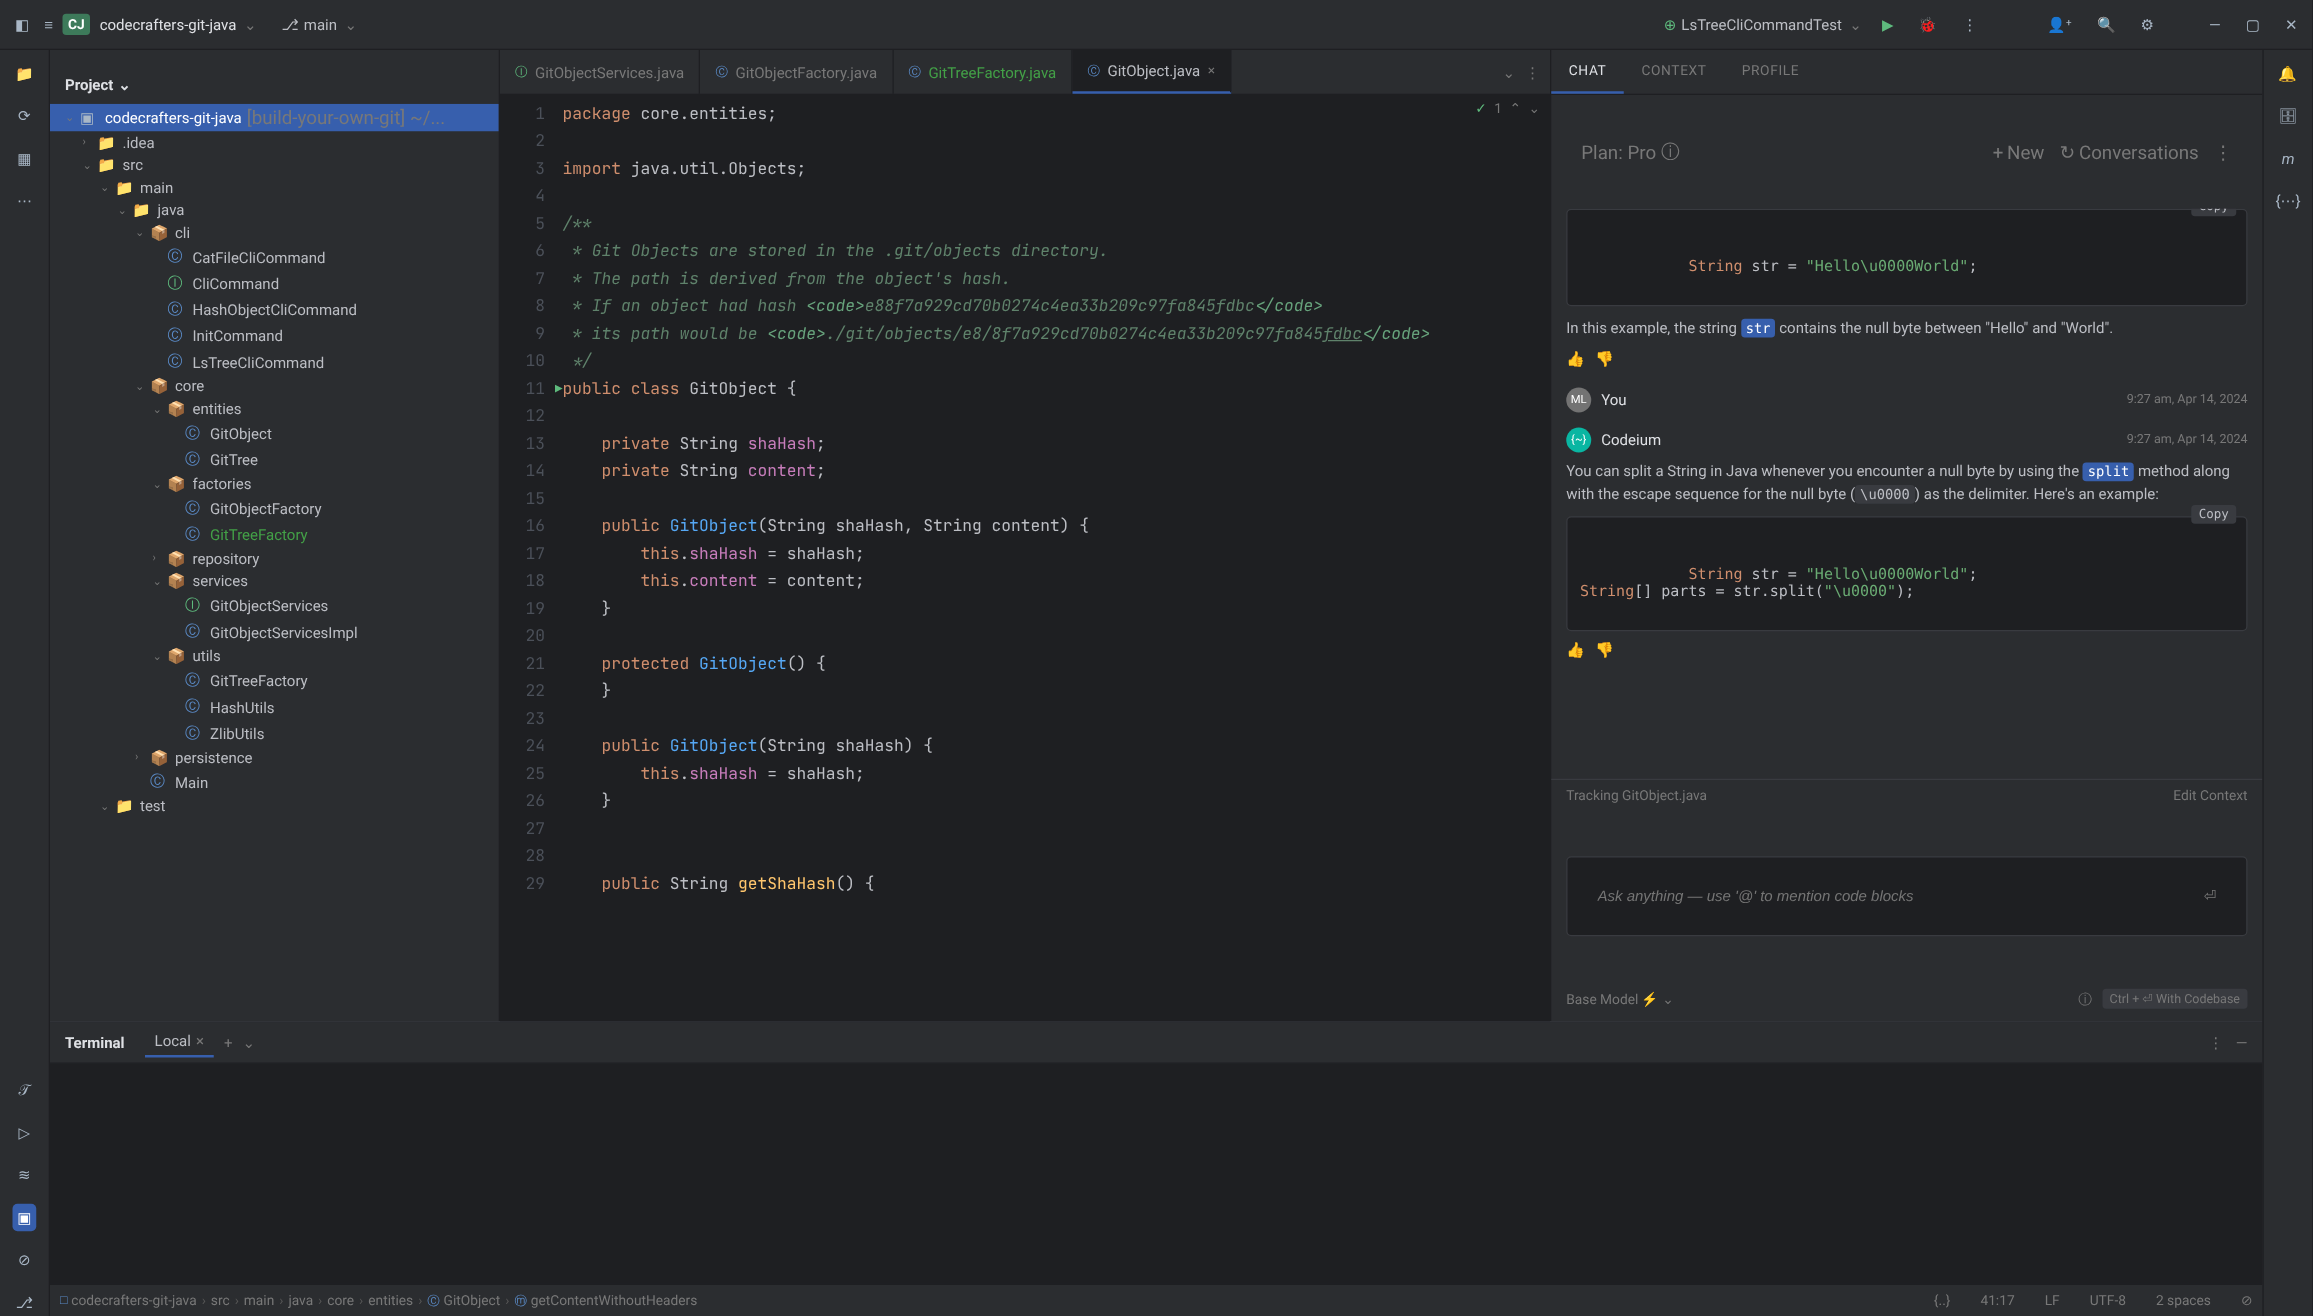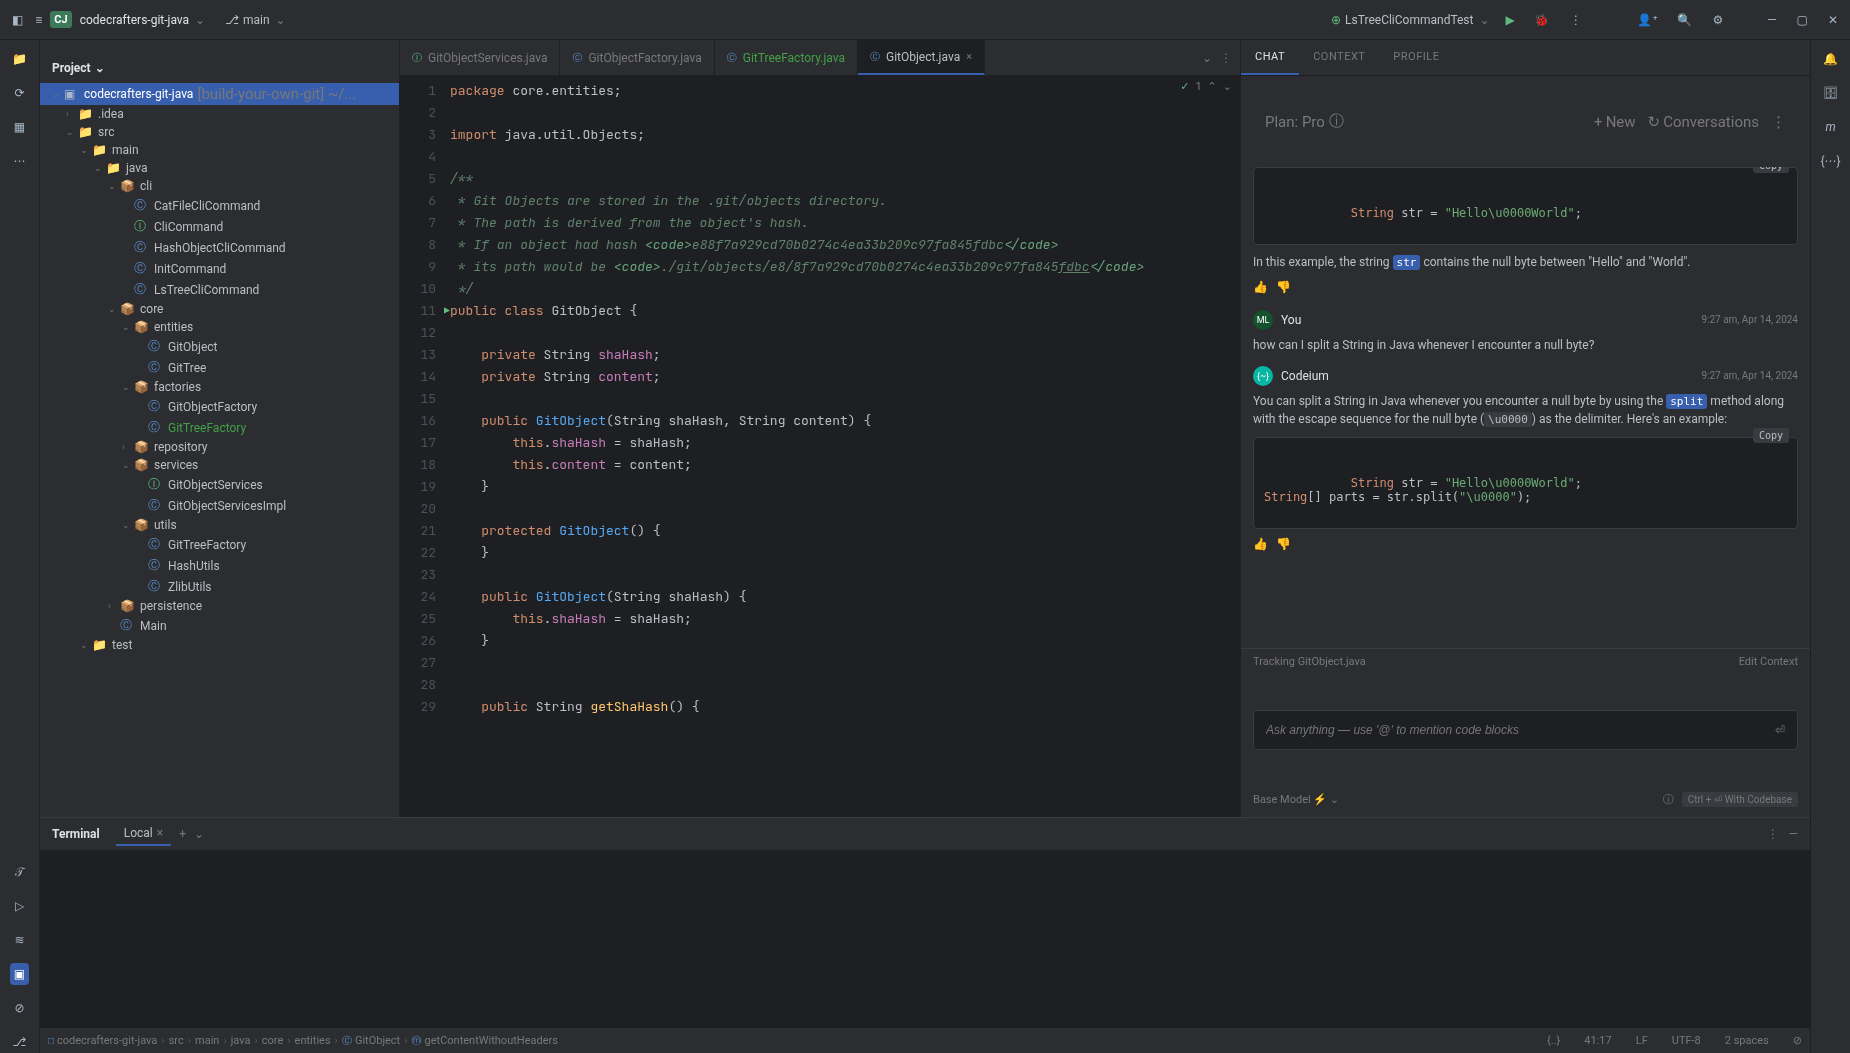--- a/index.html
+++ b/index.html
@@ -198,38 +198,38 @@
   font-size: 10px;
   border-radius: 3px;
   cursor: pointer;
 }
 .chat-text { font-size: 12px; color: #bcbec4; line-height: 1.5; margin-bottom: 8px; }
 .inline-code { background: #375fad; color: #fff; padding: 1px 4px; border-radius: 3px; font-family: monospace; font-size: 11px; }
 .inline-code2 { background: #393b40; color: #bcbec4; padding: 1px 4px; border-radius: 3px; font-family: monospace; font-size: 11px; }
 .reactions { display: flex; gap: 8px; margin-bottom: 16px; color: #787878; }
 .msg-header { display: flex; align-items: center; gap: 8px; margin-bottom: 6px; margin-top: 12px; }
 .avatar { width: 20px; height: 20px; border-radius: 50%; display: flex; align-items: center; justify-content: center; font-size: 9px; color: #fff; }
-.avatar.user { background: #14532d; }
+.avatar.user { background: #737373; }
 .avatar.bot { background: #09b6a2; }
 .msg-name { font-size: 12px; color: #dfe1e5; }
 .msg-time { margin-left: auto; font-size: 10px; color: #787878; }
 .tracking-bar {
   display: flex;
   padding: 6px 12px;
   font-size: 11px;
   color: #787878;
   border-top: 1px solid #393b40;
 }
 .tracking-bar .sp { flex: 1; }
 .chat-input {
   margin: 8px 12px;
   background: #1e1f22;
   border: 1px solid #393b40;
   border-radius: 4px;
-  padding: 12px;
+  padding: 24px;
   display: flex;
   align-items: center;
 }
 .chat-input input {
   flex: 1;
   background: transparent;
   border: none;
   color: #bcbec4;
   font-size: 12px;
   outline: none;
@@ -648,21 +648,20 @@
           <div class="reactions">
             <span>👍</span>
             <span>👎</span>
           </div>
 
           <div class="msg-header">
             <div class="avatar user">ML</div>
             <span class="msg-name">You</span>
             <span class="msg-time">9:27 am, Apr 14, 2024</span>
           </div>
-          <div class="chat-text">how can I split a String in Java whenever I encounter a null byte?</div>
 
           <div class="msg-header">
             <div class="avatar bot">{~}</div>
             <span class="msg-name">Codeium</span>
             <span class="msg-time">9:27 am, Apr 14, 2024</span>
           </div>
           <div class="chat-text">
             <span>You can split a String in Java whenever you encounter a null byte by using the </span><span class="inline-code">split</span><span> method along with the escape sequence for the null byte (</span><span class="inline-code2">\u0000</span><span>) as the delimiter. Here's an example:</span>
           </div>
           <div class="code-block">

